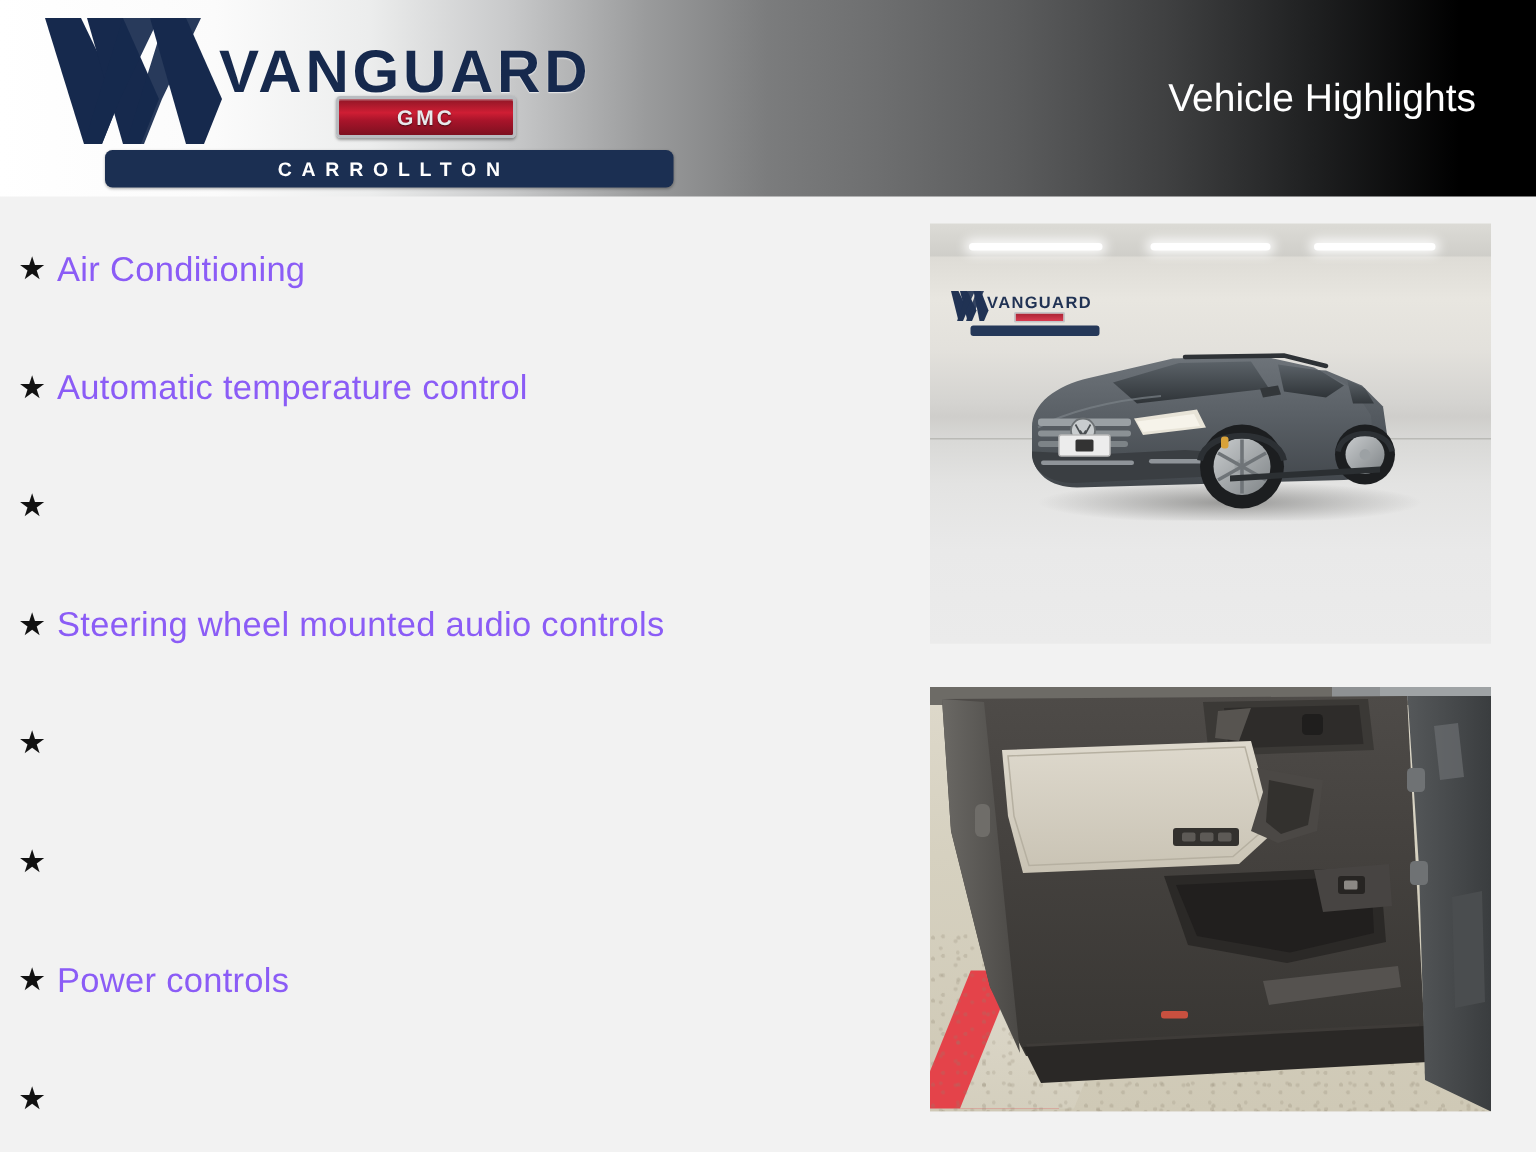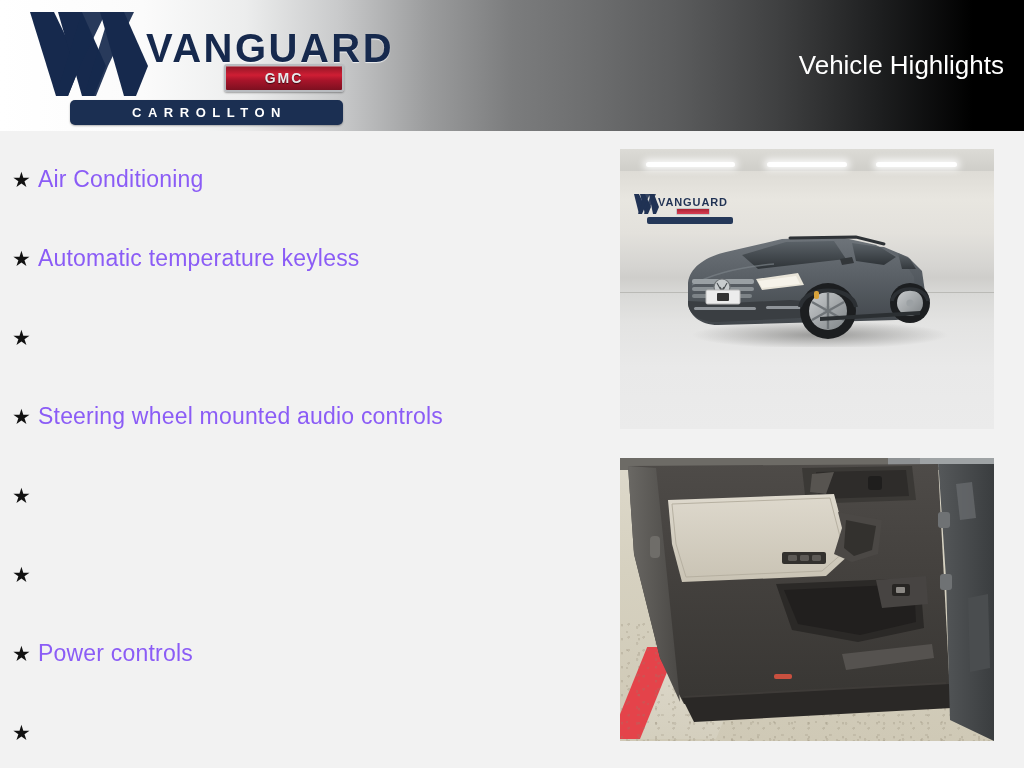--- a/index.html
+++ b/index.html
@@ -80,41 +80,41 @@
     font-weight: bold;
     font-size: 14px;
     letter-spacing: 2px;
     color: #e8e9eb;
     text-shadow: 0 1px 1px rgba(0,0,0,0.6);
   }
 
   .logo-banner {
     position: absolute;
     left: 42px; top: 92px;
-    width: 273px; height: 25px;
+    width: 379px; height: 25px;
     background: #1b2f52;
     border-radius: 5px;
     display: flex;
     align-items: center;
     justify-content: center;
     box-shadow: 0 1px 2px rgba(0,0,0,0.3);
   }
   .logo-banner span {
     font-family: "Liberation Sans", sans-serif;
     font-weight: bold;
     font-size: 13px;
     letter-spacing: 6.5px;
     color: #ffffff;
     padding-left: 6px;
   }
 
   
   .header-title {
     position: absolute;
-    right: 20px;
+    right: 40px;
     top: 50px;
     font-size: 26px;
     color: #ffffff;
     font-family: "Liberation Sans", sans-serif;
     white-space: nowrap;
   }
 
   
   .feature-list {
     position: absolute;
@@ -293,21 +293,21 @@
 
 <div class="feature-list">
 
   <div class="feature-item">
     <span class="feature-bullet">★</span>
     <span class="feature-label">Air Conditioning</span>
   </div>
 
   <div class="feature-item">
     <span class="feature-bullet">★</span>
-    <span class="feature-label">Automatic temperature keyless</span>
+    <span class="feature-label">Automatic temperature control</span>
   </div>
 
   <div class="feature-item">
     <span class="feature-bullet">★</span>
   </div>
 
   <div class="feature-item">
     <span class="feature-bullet">★</span>
     <span class="feature-label">Steering wheel mounted audio controls</span>
   </div>

